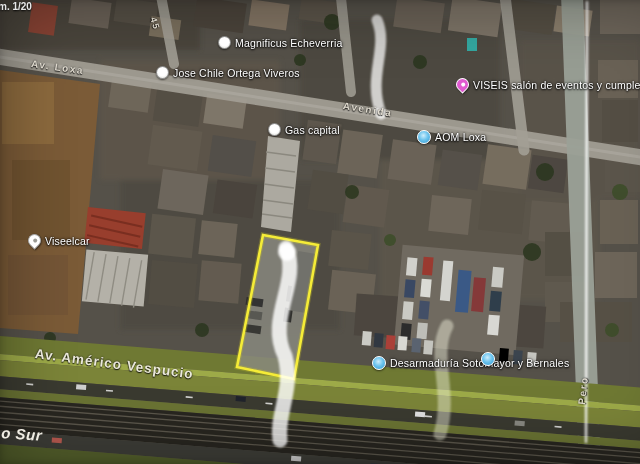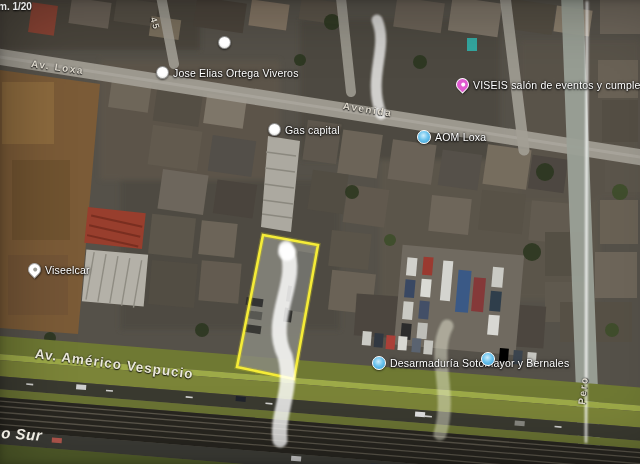--- a/index.html
+++ b/index.html
@@ -249,25 +249,26 @@
   <div class="lbl rot" style="left:32px;top:58px;transform:rotate(8deg)">
     <span class="street-text">Av. Loxa</span>
   </div>
 
   <div class="lbl rot" style="left:158px;top:16px;transform:rotate(74deg);font-size:9px">
     <span class="street-text" style="font-size:9px">45</span>
   </div>
 
   <div class="lbl" style="left:218px;top:36px">
     <span class="pin-white"></span>
+    <span class="poi-text">Magnificus Echeverria</span>
   </div>
 
   <div class="lbl" style="left:156px;top:66px">
     <span class="pin-white"></span>
-    <span class="poi-text">Jose Elias Ortega Viveros</span>
+    <span class="poi-text">Jose Chile Ortega Viveros</span>
   </div>
 
   <div class="lbl" style="left:456px;top:78px">
     <span class="drop drop-pink"></span>
     <span class="poi-text">VISEIS salón de eventos y cumpleaños</span>
   </div>
 
   <div class="lbl rot" style="left:344px;top:100px;transform:rotate(9deg)">
     <span class="street-text">Avenida</span>
   </div>
@@ -275,21 +276,21 @@
   <div class="lbl" style="left:268px;top:123px">
     <span class="pin-white"></span>
     <span class="poi-text">Gas capital</span>
   </div>
 
   <div class="lbl" style="left:417px;top:130px">
     <span class="pin-blue"></span>
     <span class="poi-text">AOM Loxa</span>
   </div>
 
-  <div class="lbl" style="left:28px;top:263px">
+  <div class="lbl" style="left:28px;top:234px">
     <span class="drop drop-white"></span>
     <span class="poi-text">Viseelcar</span>
   </div>
 
   <div class="lbl rot" style="left:36px;top:346px;transform:rotate(7.5deg)">
     <span class="street-text big-street">Av. Américo Vespucio</span>
   </div>
 
   <div class="lbl" style="left:372px;top:356px">
     <span class="pin-blue"></span>

